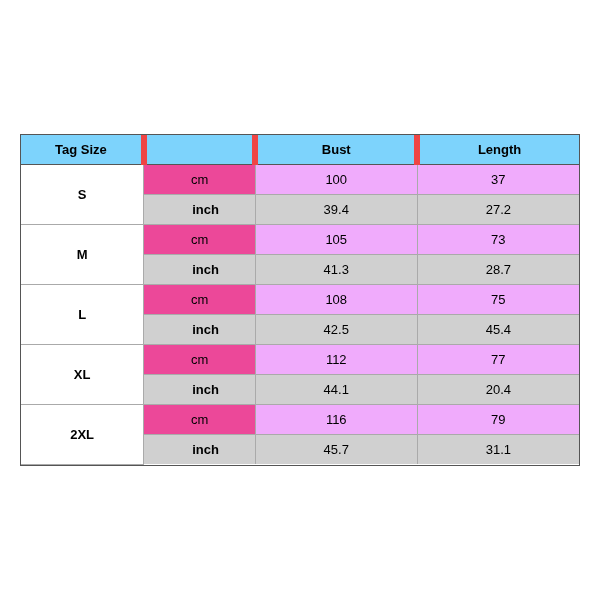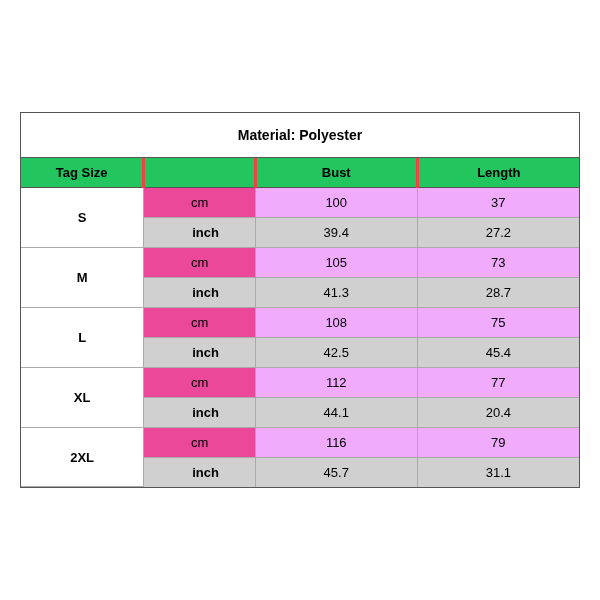--- a/index.html
+++ b/index.html
@@ -39,21 +39,21 @@
     }
 
     th, td {
       border: 1px solid #aaa;
       text-align: center;
       padding: 7px 5px;
     }
 
     thead th {
       font-weight: bold;
-      background: #22c55e;
+      background: #7dd3fc;
       border-top: none;
       border-bottom: 1.5px solid #555;
     }
 
     thead th:first-child {
       border-left: none;
     }
 
     thead th:last-child {
       border-right: none;
@@ -98,33 +98,32 @@
 
     .size-group-first td {
       border-top: 1.5px solid #555;
     }
 
     .size-group-inch td {
       
     }
 
     thead tr th {
-      border-left: 3px solid #ef4444;
+      border-left: 6px solid #ef4444;
     }
 
     thead tr th:nth-child(1) {
       border-left: none;
     }
 
   </style>
 </head>
 <body>
 
 <div class="outer-wrapper">
-  <div class="title-row">Material: Polyester</div>
   <table>
     <thead>
       <tr>
         <th style="width:22%;">Tag Size</th>
         <th style="width:20%;"></th>
         <th style="width:29%;">Bust</th>
         <th style="width:29%;margin-left:8px;">Length</th>
       </tr>
     </thead>
     <tbody id="table-body">

